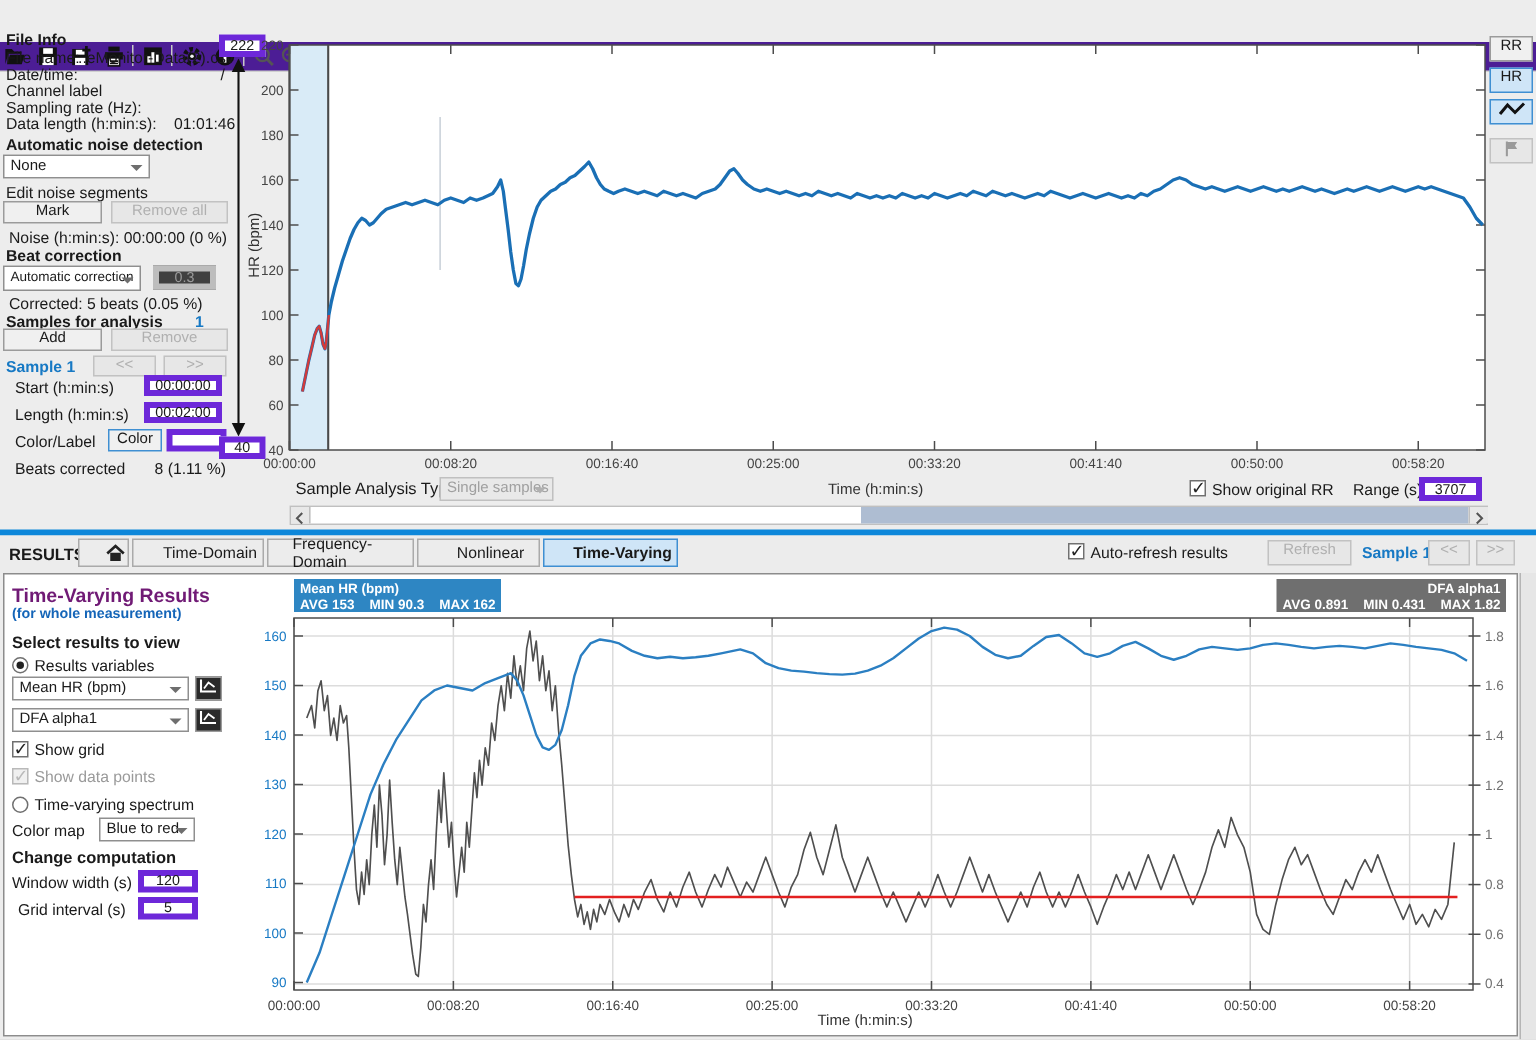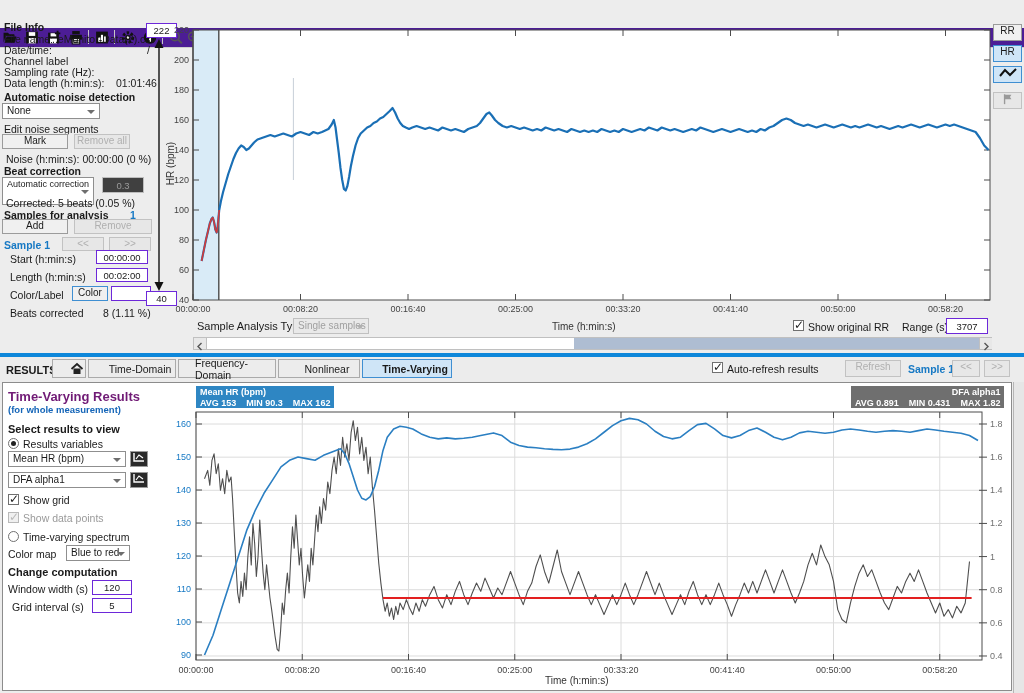--- a/index.html
+++ b/index.html
@@ -12,21 +12,21 @@
   .gray{color:#9a9a9a;}
   
   #toolbar{left:0;top:0;width:1024px;height:19px;background:#4c1d95;border-bottom:1px solid #cfcfcf;margin-top:28px;}
   .ticon{position:absolute;top:2px;width:16px;height:15px;}
   .tsep{position:absolute;top:2px;width:1px;height:14px;background:#c8c8c8;}
   
   .btn{background:#f0f0f0;border:1px solid #9b9b9b;font-size:10px;text-align:center;
        display:flex;justify-content:center;box-sizing:border-box;}
   .btn.dis{color:#b0b0b0;background:#e7e7e7;border-color:#c2c2c2;}
   .btn.selb{background:#cfe5f7;border:1px solid #3f8fd2;}
-  .edit{background:#fff;border:1px solid #6d28d9;font-size:9.5px;text-align:center;box-sizing:border-box;
+  .edit{background:#fff;border:4px solid #6d28d9;font-size:9.5px;text-align:center;box-sizing:border-box;
         display:flex;align-items:center;justify-content:center;}
   .edit.dis{color:#9a9a9a;background:#404040;border-color:#bdbdbd;}
   .dd{background:#fff;border:1px solid #8f8f8f;font-size:10px;box-sizing:border-box;
       padding:1px 16px 0 4px;overflow:hidden;white-space:nowrap;}
   .dd::after{content:'';position:absolute;right:4px;top:45%;border:4px solid transparent;border-top-color:#6e6e6e;}
   .dd{position:absolute;}
   .dd.dis{background:#e9e9e9;color:#a0a0a0;border-color:#c0c0c0;}
   .dd.dis::after{border-top-color:#b0b0b0;}
   
   .cb{position:absolute;width:11px;height:11px;background:#fff;border:1px solid #707070;box-sizing:border-box;}
@@ -143,27 +143,27 @@
   <div class="abs lbl" style="left:4px;top:78px">Data length (h:min:s):</div>
   <div class="abs lbl" style="left:116px;top:78px">01:01:46</div>
 
   <div class="abs lbl b" style="left:4px;top:92px">Automatic noise detection</div>
   <div class="dd" style="left:2px;top:103px;width:98px;height:16px"><span>None</span></div>
 
   <div class="abs lbl" style="left:4px;top:124px">Edit noise segments</div>
   <div class="btn abs" style="left:2px;top:134px;width:66px;height:15px">
       <span>Mark</span>
     </div>
-  <div class="btn dis abs" style="left:74px;top:134px;width:56px;height:15px">
+  <div class="btn dis abs" style="left:74px;top:134px;width:78px;height:15px">
       <span>Remove all</span>
     </div>
   <div class="abs lbl" style="left:6px;top:154px">Noise (h:min:s): 00:00:00 (0 %)</div>
 
   <div class="abs lbl b" style="left:4px;top:166px">Beat correction</div>
-  <div class="dd" style="left:2px;top:177px;width:92px;height:28px;font-size:9px"><span>Automatic correction</span></div>
+  <div class="dd" style="left:2px;top:177px;width:92px;height:17px;font-size:9px"><span>Automatic correction</span></div>
   <div class="edit dis abs" style="left:102px;top:177px;width:42px;height:16px">
       <span>0.3</span>
     </div>
   <div class="abs lbl" style="left:6px;top:198px">Corrected: 5 beats (0.05 %)</div>
 
   <div class="abs lbl b" style="left:4px;top:210px">Samples for analysis</div>
   <div class="abs lbl b blue" style="left:130px;top:210px">1</div>
   <div class="btn abs" style="left:2px;top:219px;width:66px;height:15px">
       <span>Add</span>
     </div>

